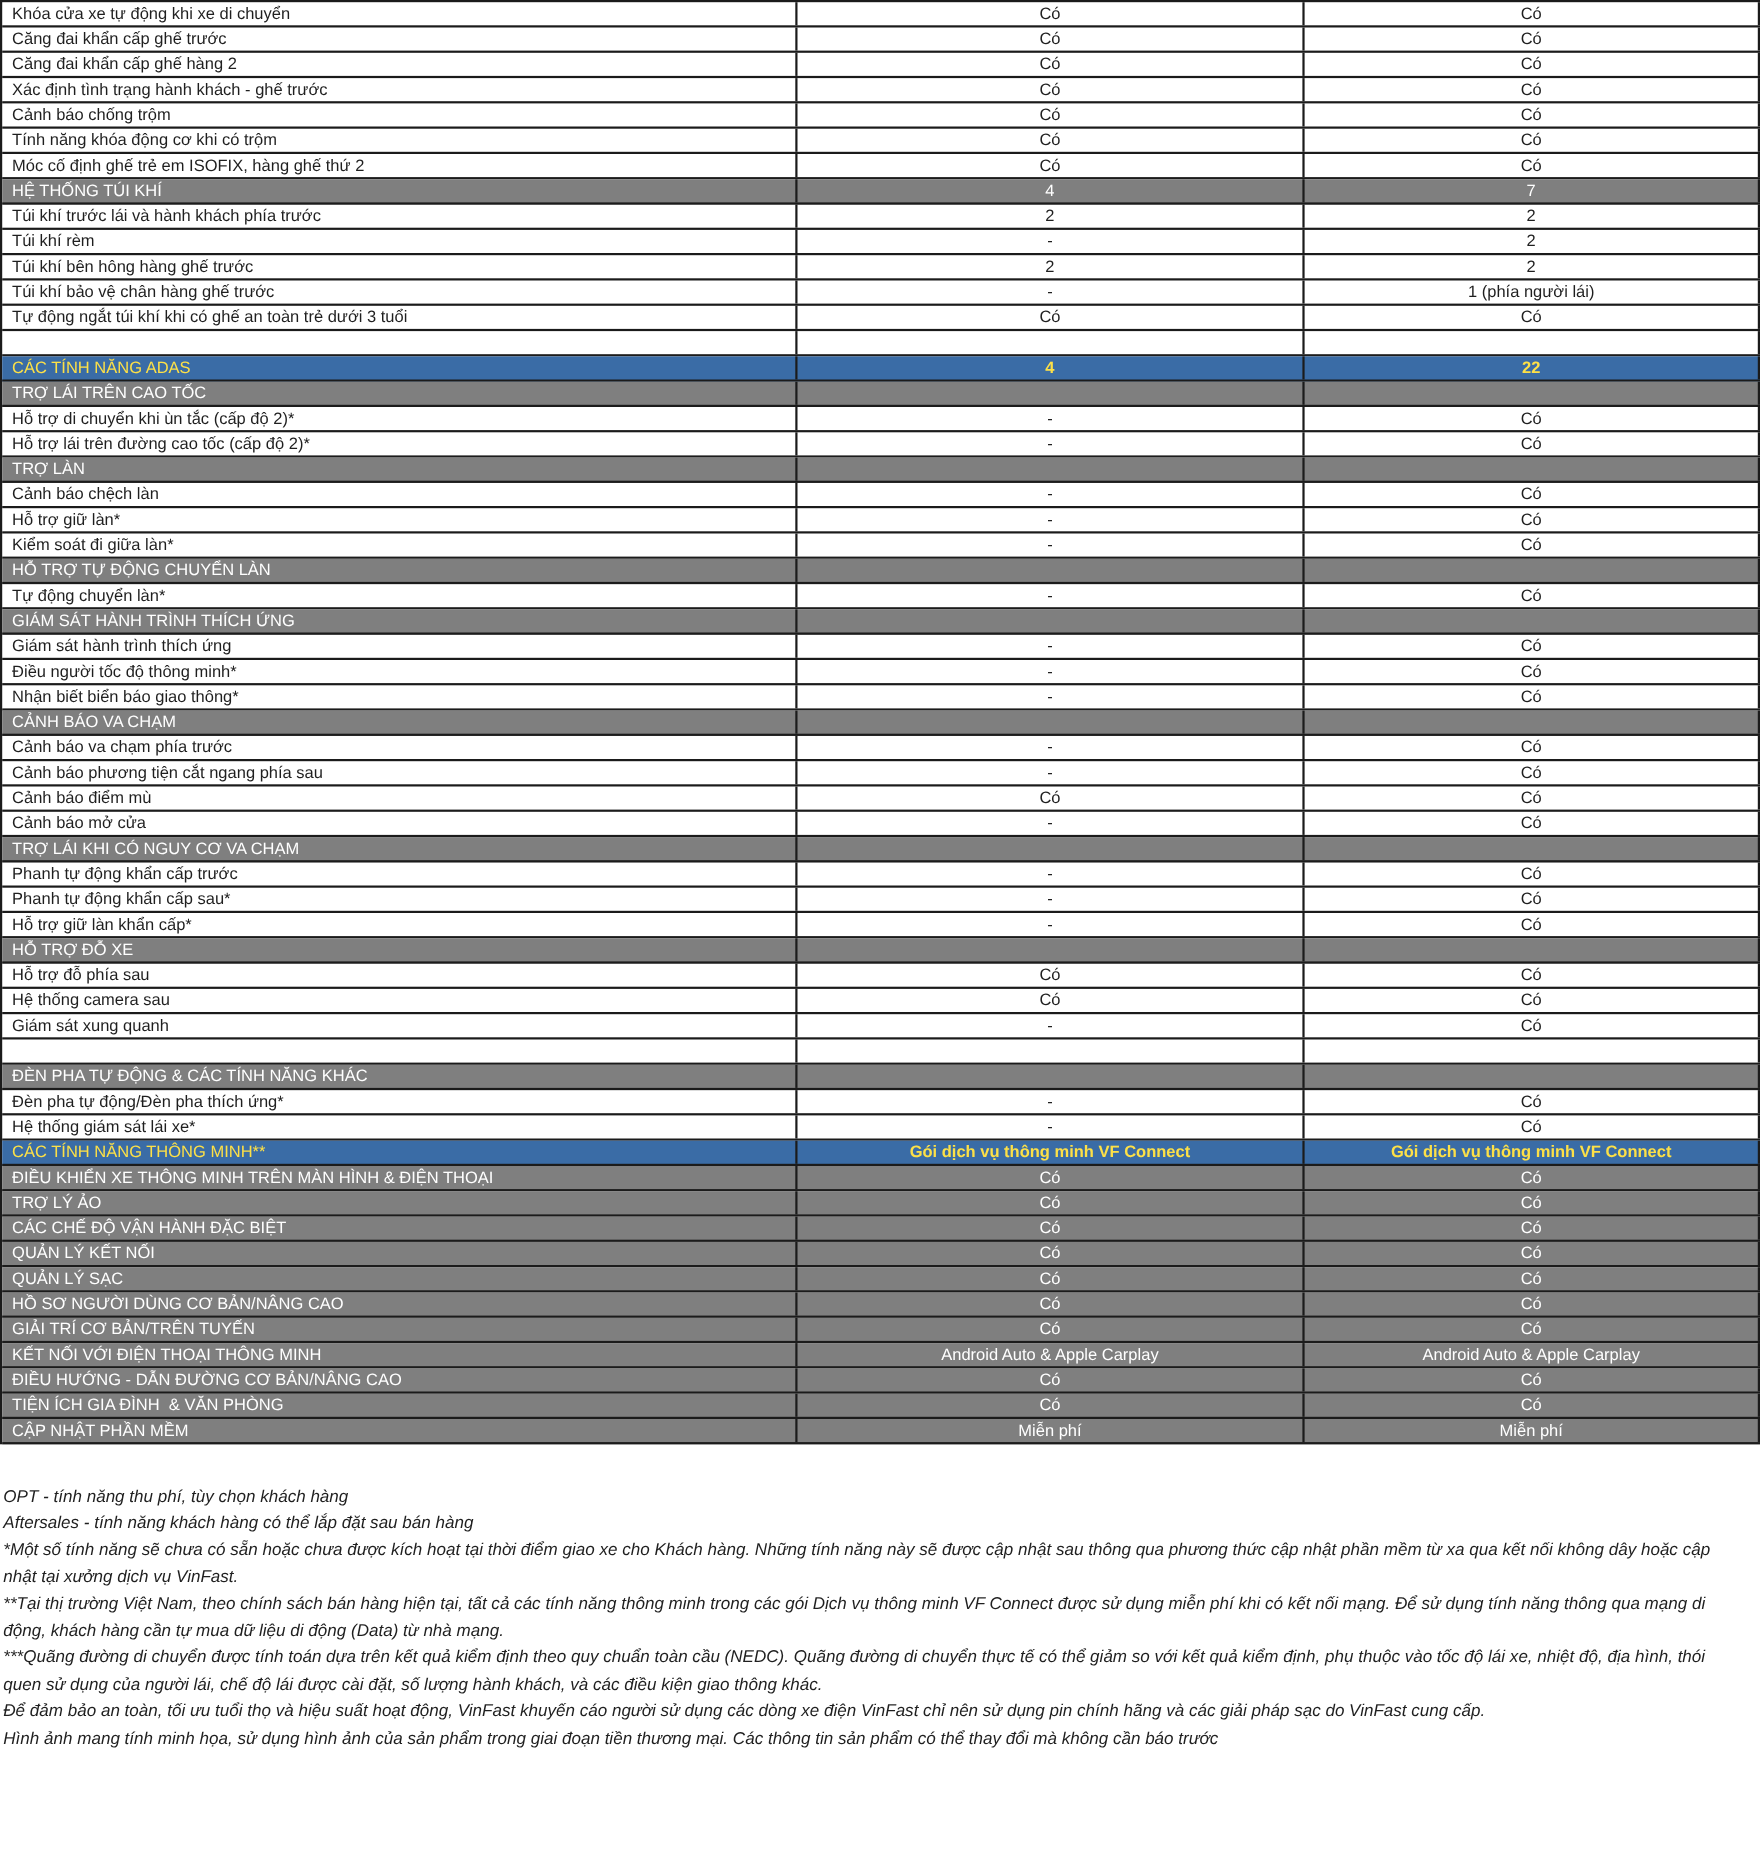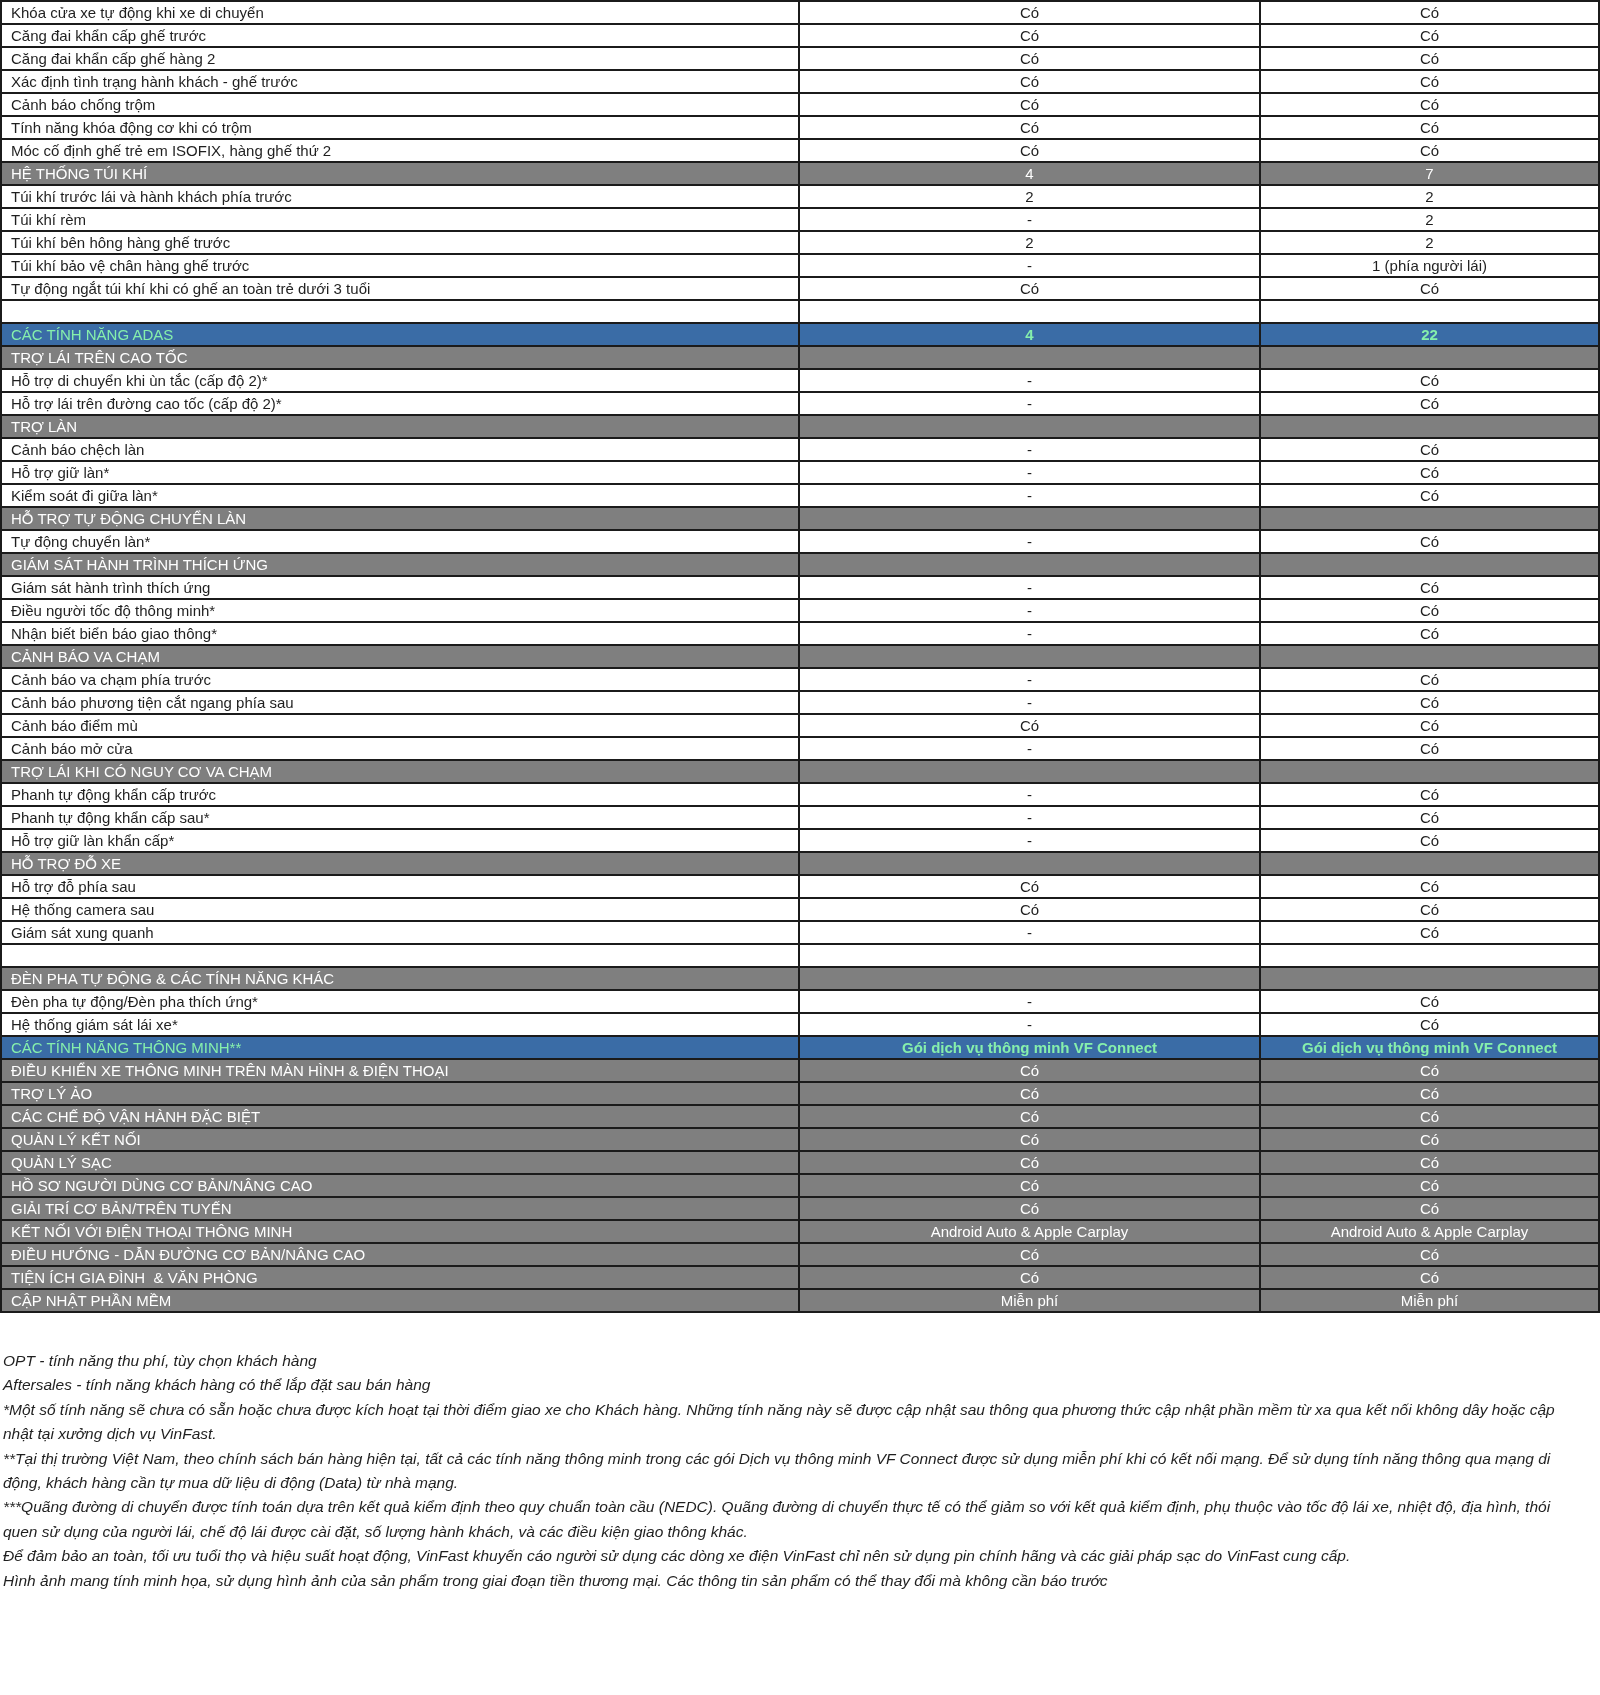--- a/index.html
+++ b/index.html
@@ -26,25 +26,25 @@
     height:23px;
     border-bottom:2px solid var(--border);
     font-size:15px;
   }
   .cell{
     display:flex;align-items:center;
     border-right:2px solid var(--border);
     overflow:hidden;
     white-space:pre;
   }
-  .c-label{width:798px;padding-left:9px;}
+  .c-label{width:723px;padding-left:9px;}
   .c-v1{width:461px;justify-content:center;}
   .c-v2{flex:1;justify-content:center;}
   .row.section{background:var(--gray);color:#fff;}
-  .row.highlight{background:var(--blue);color:#86efac;}
+  .row.highlight{background:var(--blue);color:#fde047;}
   .row.highlight .c-v1,.row.highlight .c-v2{font-weight:700;}
   .footnotes{
     margin-top:36px;
     padding:0 12px 0 3px;
     font-style:italic;
     font-size:15.5px;
   }
   .fn{line-height:24.4px;}
 </style>
 </head>

